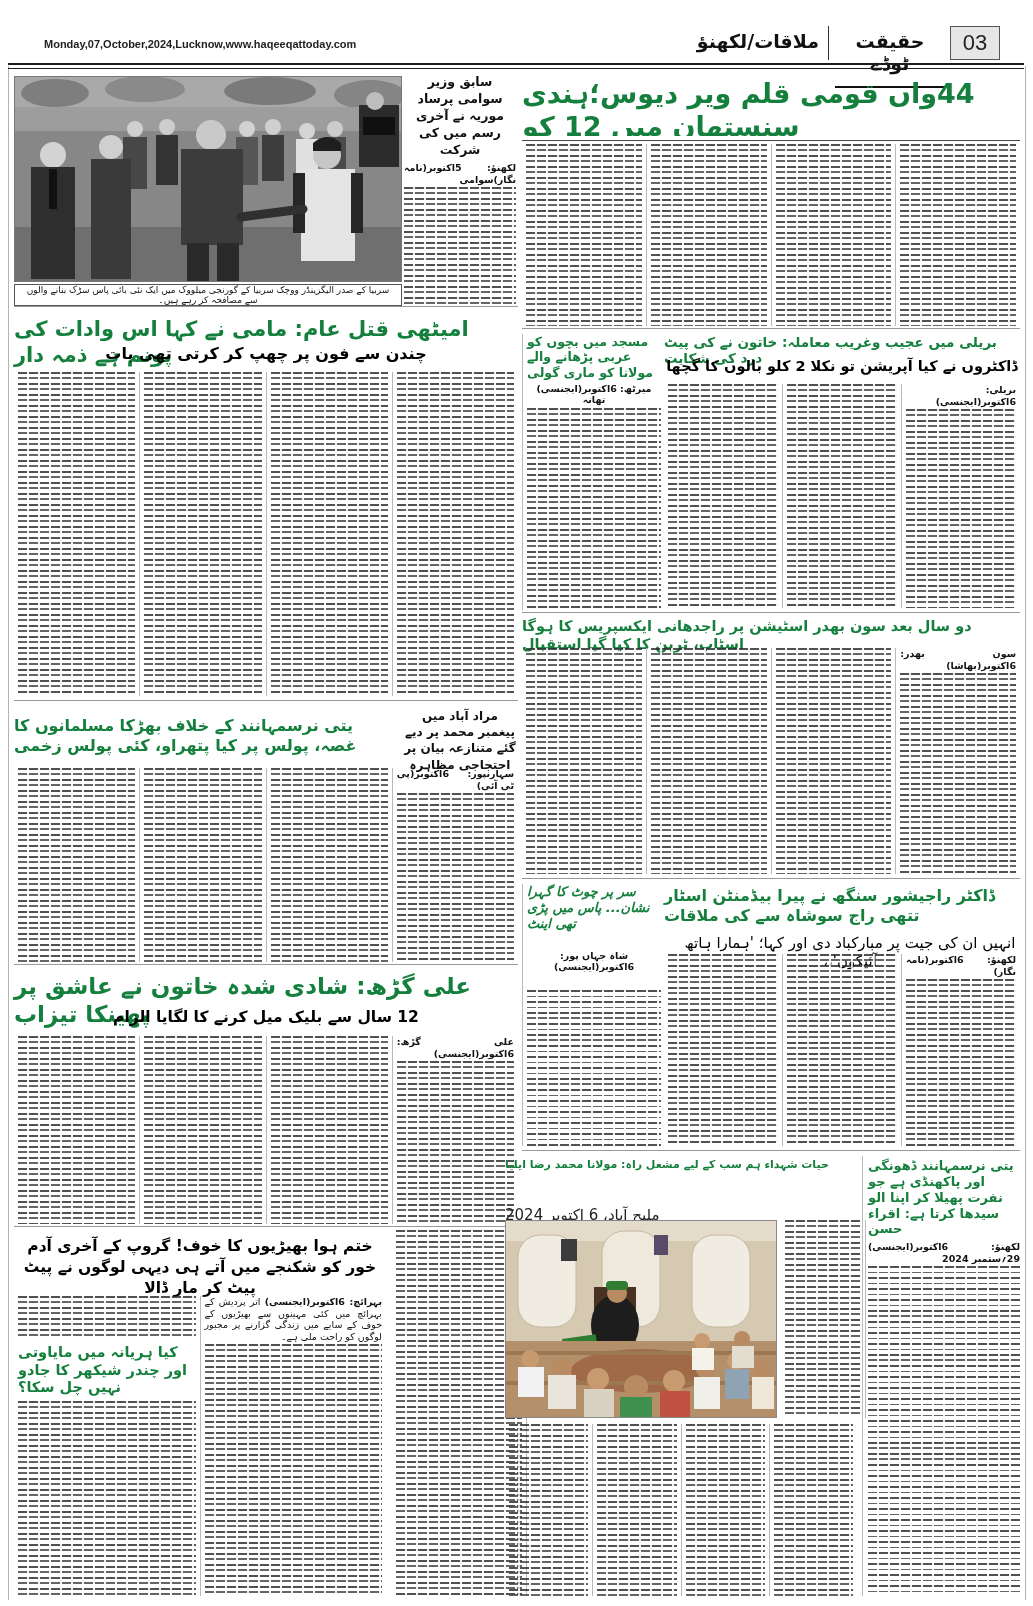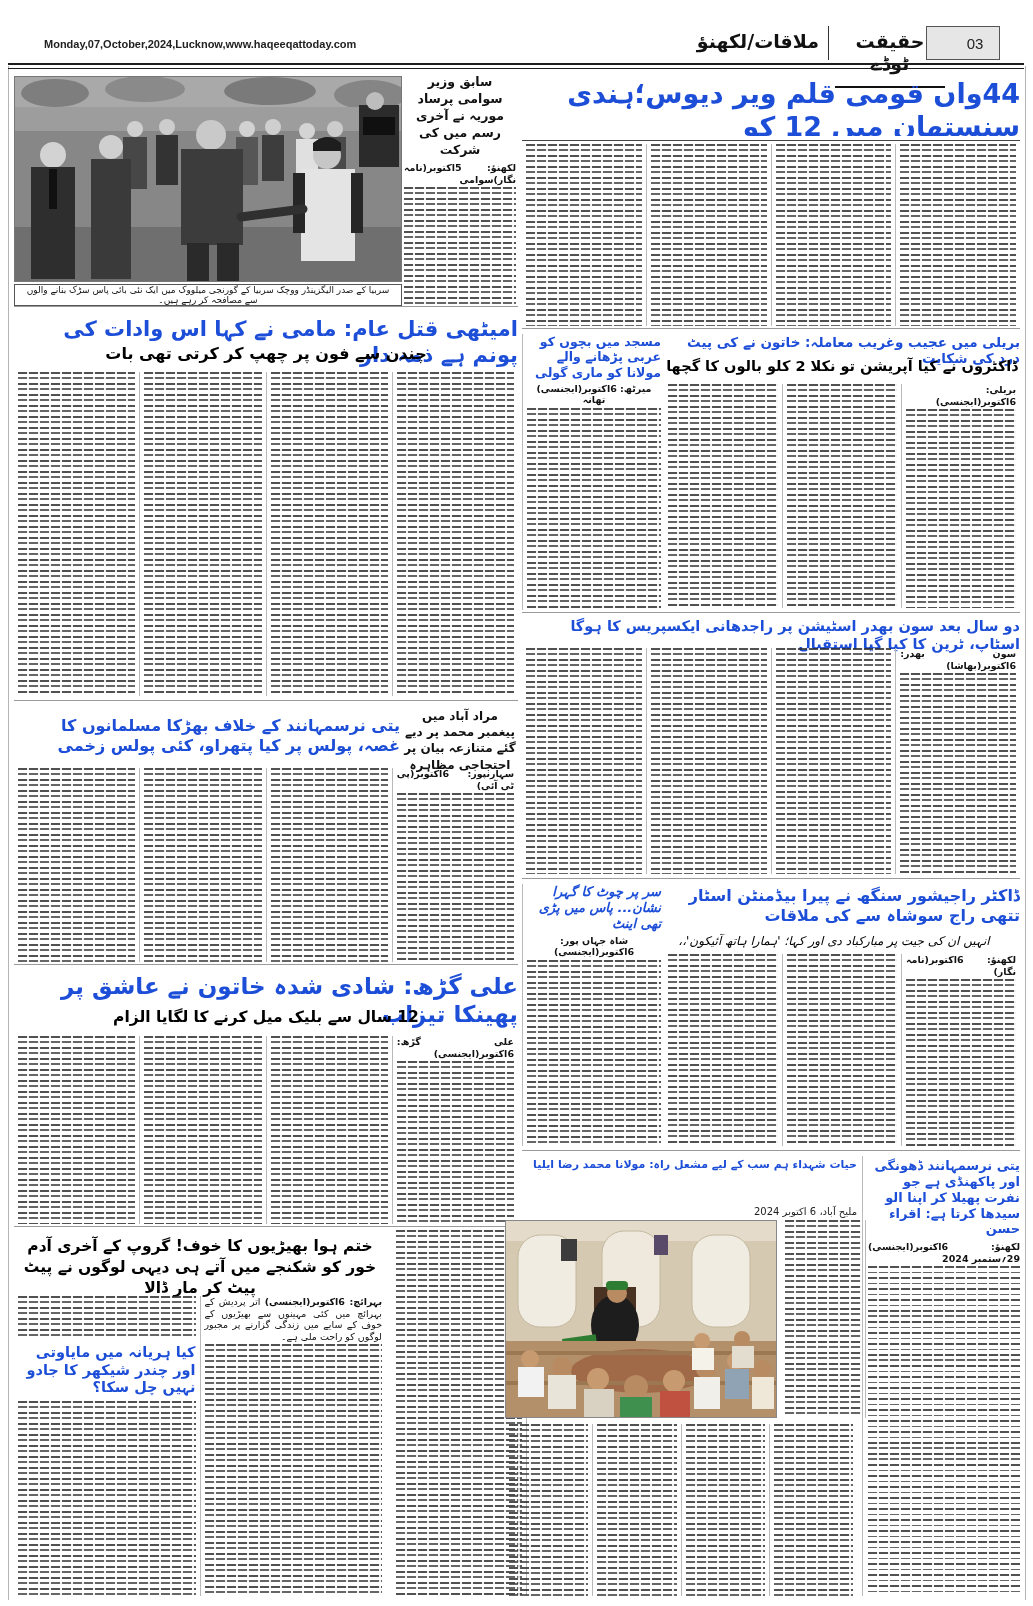--- a/index.html
+++ b/index.html
@@ -5,21 +5,21 @@
   html,body{margin:0;padding:0;background:#e9e9e9;}
   .page{position:relative;width:1033px;height:1606px;background:#ffffff;overflow:hidden;
         font-family:"DejaVu Sans",sans-serif;color:#111;}
   .abs{position:absolute;}
   .frame{border-left:1px solid #b4b4b4;border-right:1px solid #b4b4b4;pointer-events:none;}
   .en{font-family:"Liberation Sans",sans-serif;}
   .rtl{direction:rtl;unicode-bidi:embed;}
   .rule2{border-top:2px solid #1d1d1d;border-bottom:1px solid #1d1d1d;height:3px;}
   .rule1{border-top:1px solid #444;height:0;}
   .ruleg{border-top:1px solid #9a9a9a;height:0;}
-  .hl{font-weight:bold;text-align:right;line-height:1.22;color:#1d4ed8;}
+  .hl{font-weight:bold;text-align:left;line-height:1.22;color:#15803d;}
   .sub{font-weight:bold;text-align:center;color:#000;letter-spacing:.2px;}
   
   .cols{display:flex;height:100%;}
   .c{flex:1;display:flex;flex-direction:column;padding:0 4px;min-width:0;}
   .c + .c{border-right:1px solid #b9b9b9;}
   .gk{flex:1;opacity:.82;
       background:
         repeating-linear-gradient(90deg, rgba(255,255,255,0) 0 9px, rgba(255,255,255,.92) 9px 11px),
         repeating-linear-gradient(180deg, #2b2b2b 0 2px, rgba(0,0,0,0) 2px 5.5px, #454545 5.5px 7px, rgba(0,0,0,0) 7px 11px);}
   .lede{margin:0 0 2px 0;font-size:9.5px;line-height:11.5px;text-align:justify;}
@@ -32,21 +32,21 @@
 </head>
 <body>
 
 <div class="page">
 
   <div class="abs frame" style="left:8px;top:66px;width:1016px;height:1534px;"></div>
 
   <div class="abs en" style="left:44px;top:38px;font-size:11px;font-weight:bold;color:#222;">Monday,07,October,2024,Lucknow,www.haqeeqattoday.com</div>
 
   <div class="abs rtl" style="right:33px;top:26px;width:48px;height:32px;background:#e6e6e6;border:1px solid #555;
-       display:flex;align-items:center;justify-content:center;font-size:15px;font-family:'Liberation Sans',sans-serif;color:#222;padding-left:24px;">
+       display:flex;align-items:center;justify-content:center;font-size:22px;font-family:'Liberation Sans',sans-serif;color:#222;">
     <span>03</span>
   </div>
   <div class="abs rtl" style="right:88px;top:30px;width:110px;text-align:center;font-size:19px;font-weight:bold;
        border-bottom:2px solid #111;padding-bottom:12px;">حقیقت ٹوڈے</div>
   <div class="abs" style="right:204px;top:26px;width:1px;height:34px;background:#333;"></div>
   <div class="abs rtl" style="right:214px;top:30px;font-size:19px;font-weight:bold;">ملاقات/لکھنؤ</div>
 
   <div class="abs rule2" style="left:8px;top:63px;width:1016px;"></div>
 
   <div class="abs" style="left:14px;top:76px;width:388px;height:206px;border:1px solid #777;box-sizing:border-box;">
@@ -185,28 +185,28 @@
       <div class="c">
           <div class="gk"></div>
         </div>
       <div class="c">
           <div class="gk"></div>
         </div>
     </div>
   </div>
 
   <div class="abs ruleg" style="left:522px;top:878px;width:498px;"></div>
-  <div class="abs rtl" style="left:522px;top:884px;width:134px;height:262px;display:flex;flex-direction:column;border-left:1px solid #b9b9b9;padding-left:4px;">
+  <div class="abs rtl" style="left:522px;top:884px;width:134px;height:262px;display:flex;flex-direction:column;border-left:1px solid #b9b9b9;padding-left:4px;gap:15px;">
     <div class="hl" style="font-size:13px;font-style:italic;">سر پر چوٹ کا گہرا نشان... پاس میں پڑی تھی اینٹ</div>
     <p class="lede" style="text-align:center;margin-top:3px;"><span class="dl">شاہ جہاں پور: 6اکتوبر(ایجنسی)</span></p>
     <div class="gk"></div>
   </div>
 
   <div class="abs rtl hl" style="left:664px;top:886px;width:356px;font-size:16px;">ڈاکٹر راجیشور سنگھ نے پیرا بیڈمنٹن اسٹار تتھی راج سوشاہ سے کی ملاقات</div>
-  <div class="abs rtl sub" style="left:656px;top:934px;width:356px;font-size:12px;font-weight:normal;font-style:italic;">انہیں ان کی جیت پر مبارکباد دی اور کہا؛ 'ہمارا ہاتھ آئیکون'،،</div>
+  <div class="abs rtl sub" style="left:672px;top:934px;width:356px;font-size:15px;font-weight:normal;">انہیں ان کی جیت پر مبارکباد دی اور کہا؛ 'ہمارا ہاتھ آئیکون'،،</div>
   <div class="abs rtl" style="left:664px;top:954px;width:356px;height:192px;">
     <div class="cols">
       <div class="c">
         <p class="lede"><span class="dl">لکھنؤ: 6اکتوبر(نامہ نگار)</span></p>
         <div class="gk"></div>
       </div>
       <div class="c">
           <div class="gk"></div>
         </div>
       <div class="c">
@@ -273,21 +273,21 @@
       <div class="c">
         <div class="gk" style="flex:0 0 44px;"></div>
         <div class="hl" style="font-size:14.5px;margin:4px 0;">کیا ہریانہ میں مایاوتی اور چندر شیکھر کا جادو نہیں چل سکا؟</div>
         <div class="gk"></div>
       </div>
     </div>
   </div>
 
   <div class="abs ruleg" style="left:522px;top:1150px;width:498px;"></div>
   <div class="abs rtl hl" style="left:505px;top:1158px;width:352px;font-size:11px;">حیات شہداء ہم سب کے لیے مشعل راہ: مولانا محمد رضا ایلیا</div>
-  <div class="abs rtl" style="left:505px;top:1206px;width:352px;text-align:right;font-size:10px;color:#222;">ملیح آباد، 6 اکتوبر 2024</div>
+  <div class="abs rtl" style="left:505px;top:1206px;width:352px;text-align:left;font-size:15px;color:#222;">ملیح آباد، 6 اکتوبر 2024</div>
   <div class="abs" style="left:505px;top:1220px;width:272px;height:198px;border:1px solid #888;box-sizing:border-box;">
     <svg width="270" height="196" viewBox="0 0 270 196" preserveAspectRatio="none">
       <rect width="270" height="196" fill="#d6c9b2"></rect>
       <rect y="0" width="270" height="20" fill="#e4dbcb"></rect>
       <rect x="12" y="14" width="58" height="92" rx="22" fill="#f1ece1" stroke="#c4b89f"></rect>
       <rect x="96" y="10" width="58" height="96" rx="22" fill="#efe9dd" stroke="#c4b89f"></rect>
       <rect x="186" y="14" width="58" height="92" rx="22" fill="#f1ece1" stroke="#c4b89f"></rect>
       <rect x="55" y="18" width="16" height="22" fill="#3c3c3c"></rect>
       <rect x="148" y="14" width="14" height="20" fill="#5a4a6a"></rect>
 

